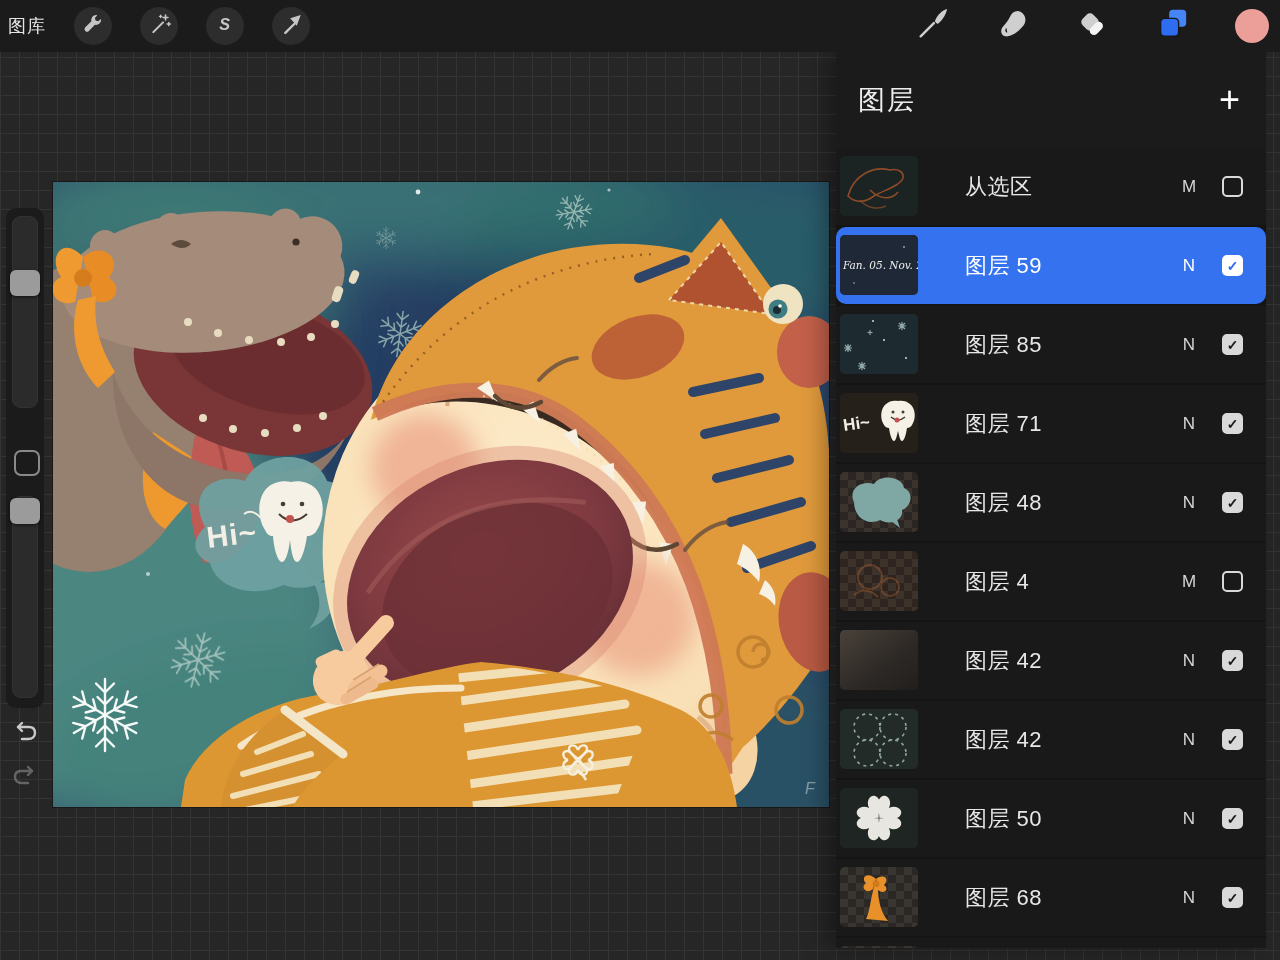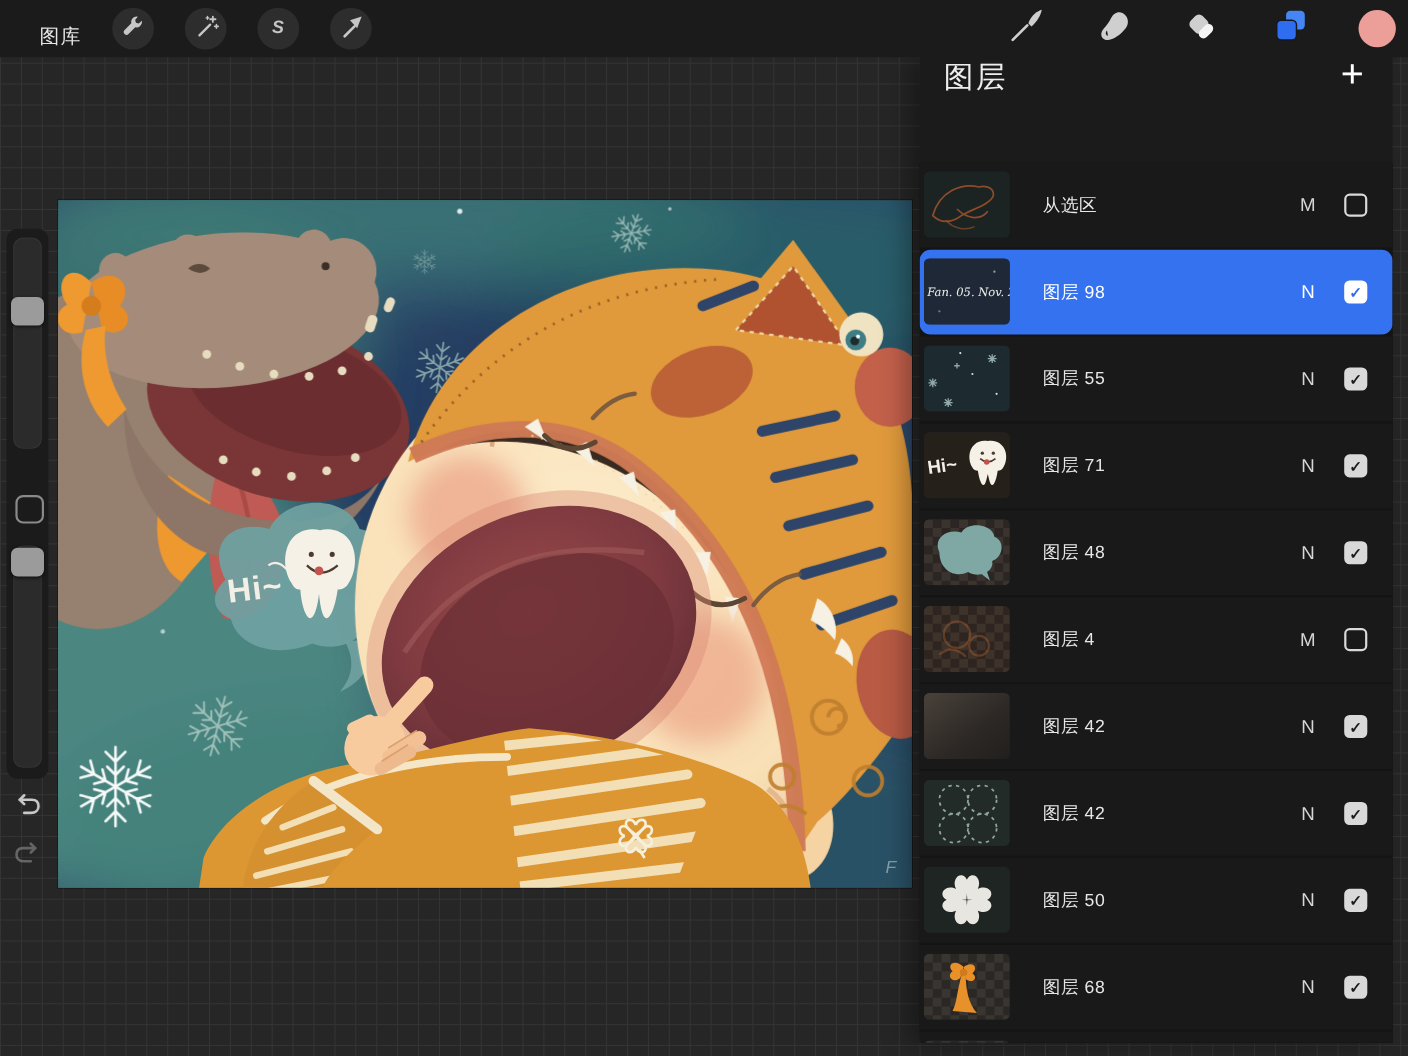--- a/index.html
+++ b/index.html
@@ -8,21 +8,21 @@
     background-color:#262626;
     background-image:linear-gradient(#343434 1px,transparent 1px),
                      linear-gradient(90deg,#343434 1px,transparent 1px);
     background-size:19px 19px;
     font-family:"Liberation Sans",sans-serif;
     -webkit-font-smoothing:antialiased;
   }
   
   #toolbar{position:absolute;top:0;left:0;right:0;height:52px;background:rgba(27,27,27,.97);
     display:flex;align-items:center;z-index:40}
-  .tb-left{display:flex;align-items:flex-end;gap:28px;padding-left:36px}
+  .tb-left{display:flex;align-items:center;gap:28px;padding-left:8px}
   .gallery{font-size:18px;color:#e6e6e6;letter-spacing:1px;cursor:default}
   .tool-circle{width:38px;height:38px;border-radius:50%;background:#2d2d2d;display:flex;
     align-items:center;justify-content:center}
   .tb-right{margin-left:auto;display:flex;align-items:center;gap:44px;padding-right:10px}
   .tb-right .ticon{width:36px;height:36px;display:flex;align-items:center;justify-content:center}
   
   #side-ui{position:absolute;left:6px;top:208px;width:38px;height:500px;background:rgba(26,26,26,.92);
     border-radius:10px;z-index:30}
   .track{position:absolute;left:6px;width:26px;background:#2b2b2b;border-radius:9px;box-shadow:inset 0 0 0 1px #333}
   #track-size{top:8px;height:192px}
@@ -36,29 +36,29 @@
   .undo-redo{position:absolute;width:28px;height:24px;z-index:30}
   #undo-btn{left:11px;top:720px}
   #redo-btn{left:11px;top:764px;opacity:.38}
   
   #canvas{position:absolute;left:53px;top:182px;width:776px;height:625px;z-index:10;
     box-shadow:0 0 0 1px rgba(0,0,0,.35)}
   #canvas svg{display:block}
   
   #layers-panel{position:absolute;left:836px;top:52px;width:430px;height:896px;background:#1b1b1b;
     border-radius:0 0 9px 9px;z-index:35;box-shadow:-10px 0 24px rgba(0,0,0,.35)}
-  #panel-header{height:96px;display:flex;align-items:flex-start}
+  #panel-header{height:96px;display:flex;align-items:center}
   #panel-title{font-size:27px;color:#ededed;letter-spacing:2px;padding-left:22px;font-weight:500}
   #add-layer{margin-left:auto;margin-right:26px;font-size:36px;font-weight:200;color:#fff;line-height:30px}
   #rows{height:800px;overflow:hidden;background:#141414}
   .row{position:relative;height:77px;margin-bottom:2px;background:#191919}
   .row.selected{background:#3472ef;border-radius:10px}
   .thumb{position:absolute;left:4px;top:8px;width:78px;height:60px;border-radius:5px;overflow:hidden;background:#20242a}
   .thumb svg{display:block}
-  .lname{position:absolute;left:112px;top:50%;transform:translateY(-50%);font-size:16px;color:#e7e7e7;letter-spacing:.5px}
+  .lname{position:absolute;left:129px;top:50%;transform:translateY(-50%);font-size:22px;color:#e7e7e7;letter-spacing:.5px}
   .row.selected .lname{color:#fff}
   .blend{position:absolute;left:336px;top:50%;transform:translateY(-50%);width:34px;text-align:center;
     font-size:17px;color:#d6d6d6}
   .row.selected .blend{color:#fff}
   .cb{position:absolute;left:386px;top:28px;width:21px;height:21px;box-sizing:border-box;
     border:2px solid #d9d9d9;border-radius:5px;display:flex;align-items:center;justify-content:center;
     font-size:14px;font-weight:bold;color:transparent}
   .cb.checked{background:#d9d9d9;color:#1b1b1b}
   .cb.checked::after{content:"✓"}
   .row.selected .cb{border-color:#fff}
@@ -429,40 +429,40 @@
   </div>
       <div class="row selected">
     <div class="thumb">
           <svg width="78" height="60" viewBox="0 0 78 60">
     <rect width="78" height="60" fill="#1e2836"></rect>
     <circle cx="64" cy="12" r="1" fill="#cfd8da" opacity=".7"></circle>
             <circle cx="14" cy="48" r="1" fill="#cfd8da" opacity=".5"></circle>
     <text x="3" y="34" font-size="10.5" font-family="DejaVu Serif, serif" font-style="italic" fill="#f0f0f0">Fan. 05. Nov. 2018.</text>
   </svg>
         </div>
-    <span class="lname">图层 98</span>
+    <span class="lname">图层 59</span>
     <span class="blend">N</span>
     <div class="cb checked"></div>
   </div>
       <div class="row">
     <div class="thumb">
           <svg width="78" height="60" viewBox="0 0 78 60">
     <rect width="78" height="60" fill="#1d2a30"></rect>
     <g fill="none" stroke="#9fb8b8" stroke-width="1.2" opacity=".9">
       <path d="M62,8 v8 M58,12 h8 M59,9 l6,6 M65,9 l-6,6"></path>
       <path d="M8,30 v8 M4,34 h8 M5,31 l6,6 M11,31 l-6,6"></path>
       <path d="M22,48 v8 M18,52 h8 M19,49 l6,6 M25,49 l-6,6"></path>
       <path d="M30,16 v5 M27.5,18.5 h5"></path>
     </g>
     <circle cx="44" cy="26" r="1" fill="#cfe0e0"></circle>
             <circle cx="66" cy="44" r="1" fill="#cfe0e0"></circle>
             <circle cx="33" cy="7" r="1" fill="#cfe0e0"></circle>
   </svg>
         </div>
-    <span class="lname">图层 55</span>
+    <span class="lname">图层 85</span>
     <span class="blend">N</span>
     <div class="cb checked"></div>
   </div>
       <div class="row">
     <div class="thumb">
           <svg width="78" height="60" viewBox="0 0 78 60">
     <rect width="78" height="60" fill="#26201b"></rect>
     <text x="4" y="38" font-size="17" font-weight="bold" fill="#f2efe6" transform="rotate(-8 4 38)">Hi~</text>
     <path d="M44,32 C40,26 40,16 46,11 C49,8 54,7 58,8 C62,7 67,8 70,11 C76,16 76,26 72,32 C71,34 69,35 67,35 C66,42 64,48 62,48 C60,48 59,42 58,38 C57,42 56,48 54,48 C52,48 50,42 49,35 C47,35 45,34 44,32 Z" fill="#f5f1e6"></path>
     <circle cx="53" cy="19" r="1.5" fill="#4a3a30"></circle>

